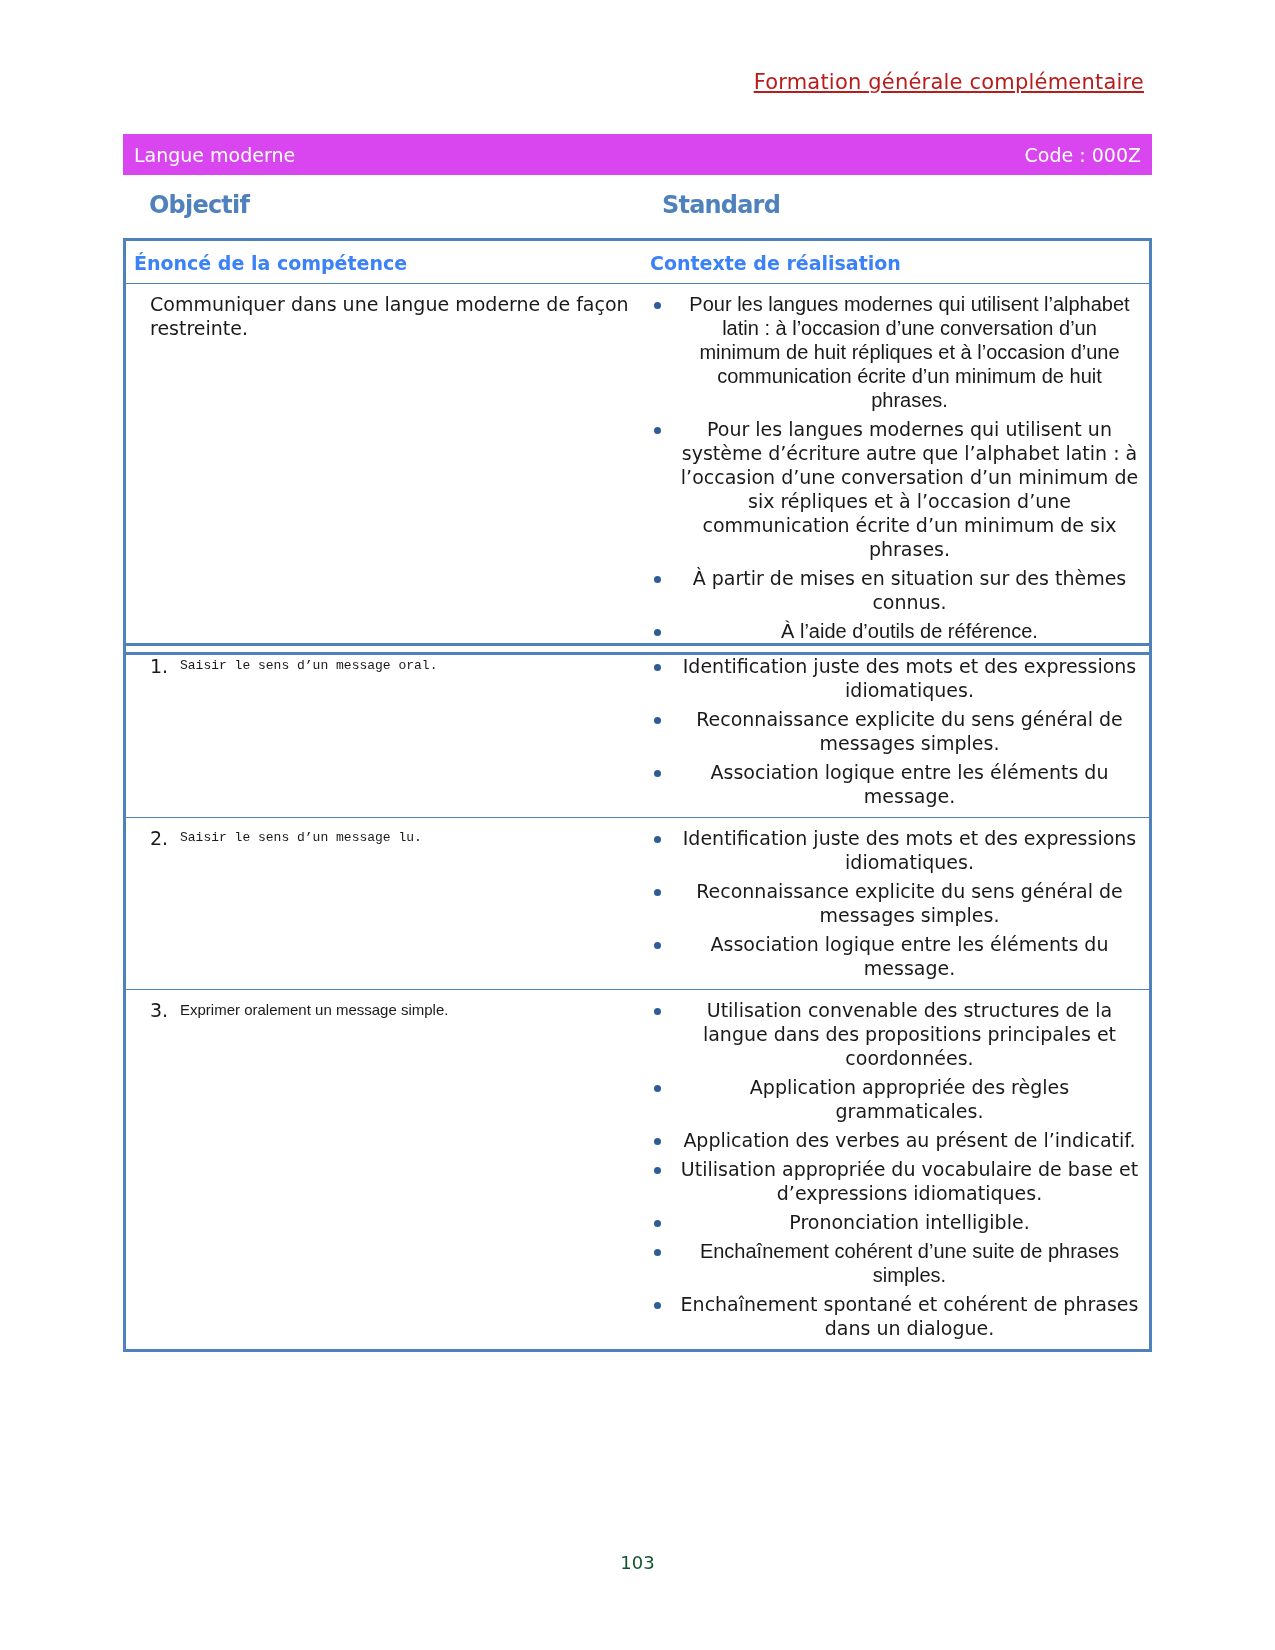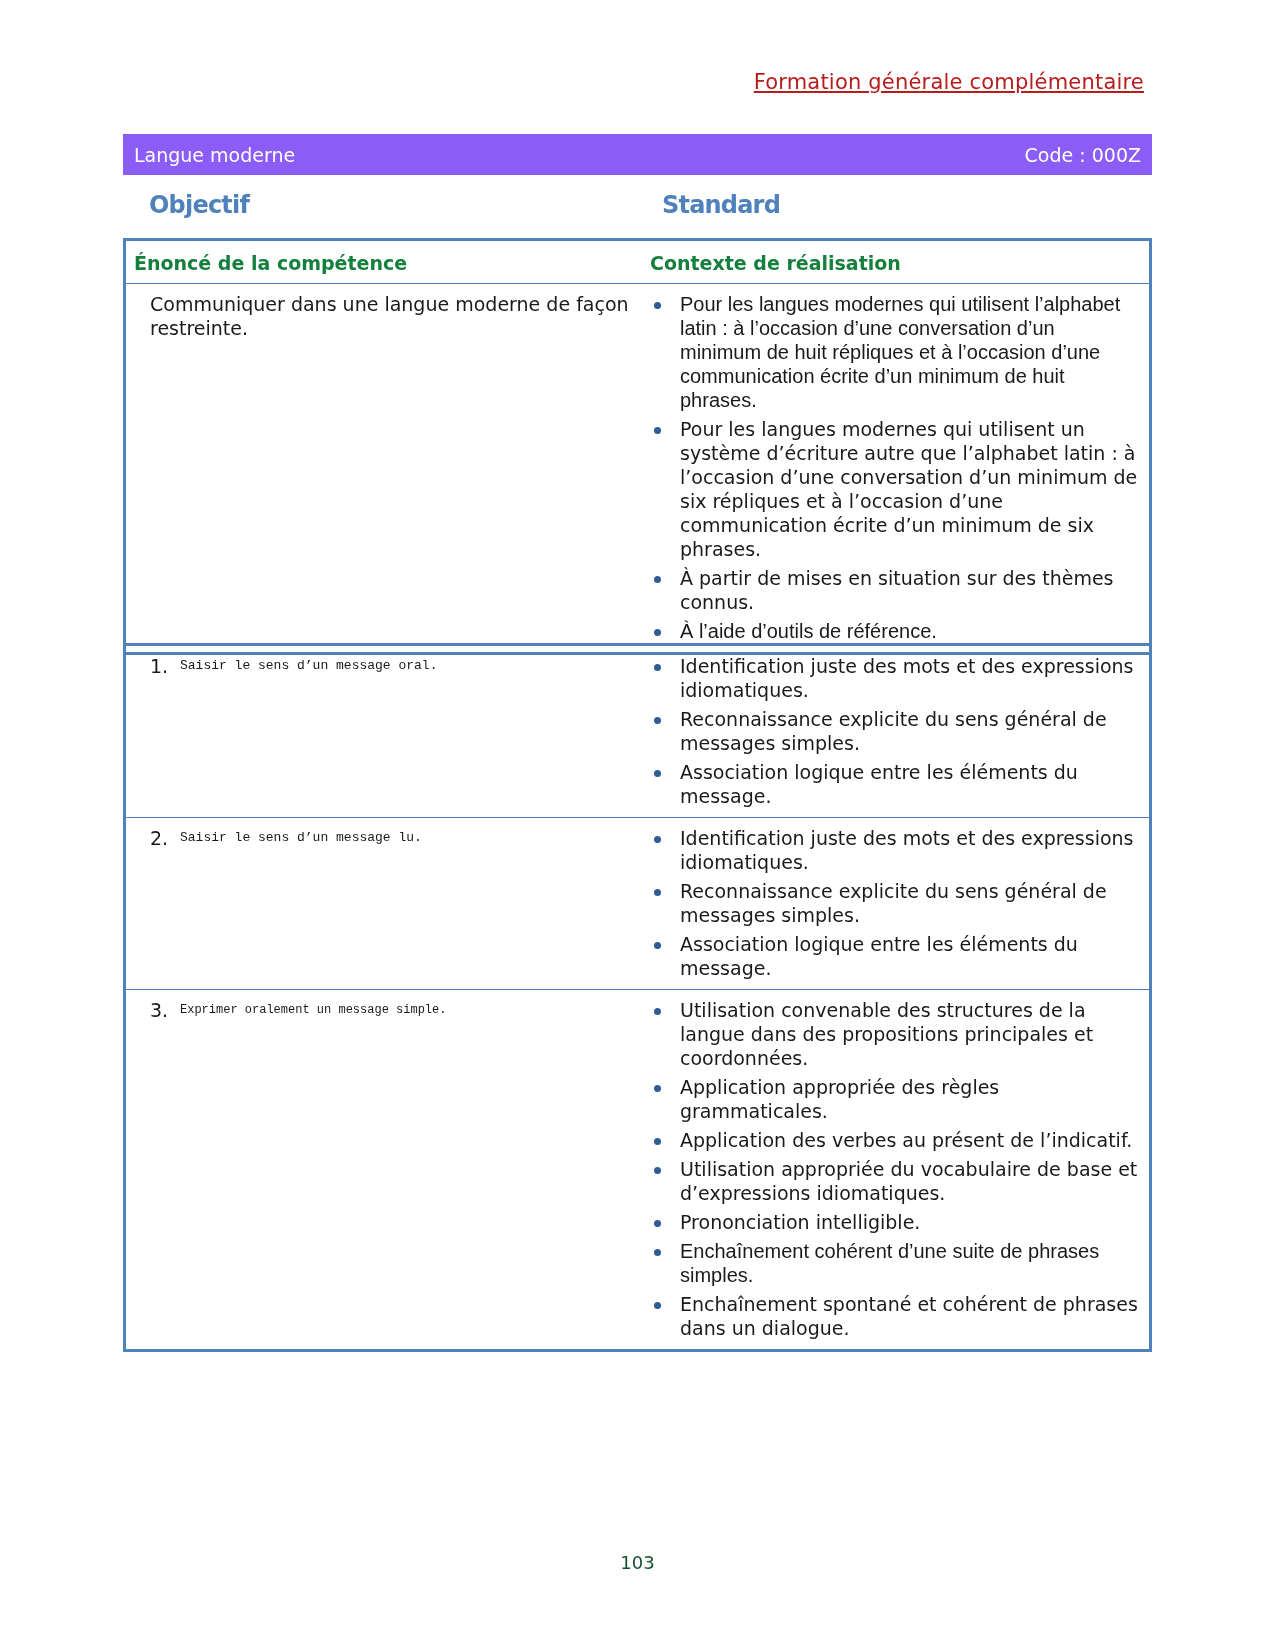--- a/index.html
+++ b/index.html
@@ -5,21 +5,21 @@
     * { box-sizing: border-box; margin: 0; padding: 0; }
     html, body { width: 1275px; height: 1650px; background: #ffffff; }
     body { position: relative; font-family: "DejaVu Sans", sans-serif; color: #1a1a1a; }
 
     .running-head {
       position: absolute; top: 70px; right: 131px;
       font-size: 21px; color: #b91c1c; letter-spacing: 0.2px; text-decoration: underline;
     }
     .banner {
       position: absolute; top: 134px; left: 123px; width: 1029px; height: 41px;
-      background: #8b5cf6; color: #ffffff; font-size: 19px;
+      background: #d946ef; color: #ffffff; font-size: 19px;
       display: flex; justify-content: space-between; align-items: center;
       padding: 0 11px;
     }
     .section-heads {
       position: absolute; top: 191px; left: 138px; width: 1029px; height: 40px;
     }
     .section-heads span {
       position: absolute; top: 0; font-size: 24px; font-weight: bold; color: #4f81bd;
       letter-spacing: -0.8px;
     }
@@ -32,42 +32,42 @@
       table-layout: fixed;
     }
     table.comp td, table.comp th {
       vertical-align: top; text-align: left;
       border-top: 1px solid #4f81bd;
       font-size: 19px; line-height: 24px; font-weight: normal;
     }
     table.comp col.c1 { width: 512px; }
     table.comp col.c2 { width: 511px; }
     table.comp th {
-      font-weight: bold; height: 44px; padding: 10px 8px 6px 8px; color: #15803d;
+      font-weight: bold; height: 44px; padding: 10px 8px 6px 8px; color: #3b82f6;
     }
     table.comp th.r { padding-left: 12px; }
     table.comp td.l { padding: 8px 8px 8px 24px; }
     table.comp td.r { padding: 8px 10px 4px 12px; }
 
     #t1 { top: 238px; }
     #t2 { top: 643px; }
 
     ul.bul { list-style: none; }
-    ul.bul li { position: relative; padding-left: 30px; margin-bottom: 5px; }
+    ul.bul li { position: relative; padding-left: 30px; margin-bottom: 5px; text-align: center; }
     ul.bul li .dot {
       position: absolute; left: 4px; top: 10px; width: 7px; height: 7px;
       border-radius: 50%; background: #2e5c97;
     }
     ul.bul li .txt { display: block; }
     .sans-b { font-family: "Liberation Sans", sans-serif; font-size: 20px; }
 
     .num-item { display: flex; }
     .num-item .n { width: 30px; flex: none; }
     .num-item .t { font-family: Liberation Mono, monospace; font-size: 13px; }
-    .num-item.dv .t { font-family: Liberation Mono, monospace; font-size: 12px; }
+    .num-item.dv .t { font-family: Liberation Sans, sans-serif; font-size: 15px; }
 
     .page-num {
       position: absolute; top: 1552px; left: 0; width: 1275px; text-align: center;
       font-size: 18px; color: #14532d;
     }
   </style>
 </head>
 <body>
 
 <div class="running-head">Formation générale complémentaire</div>

